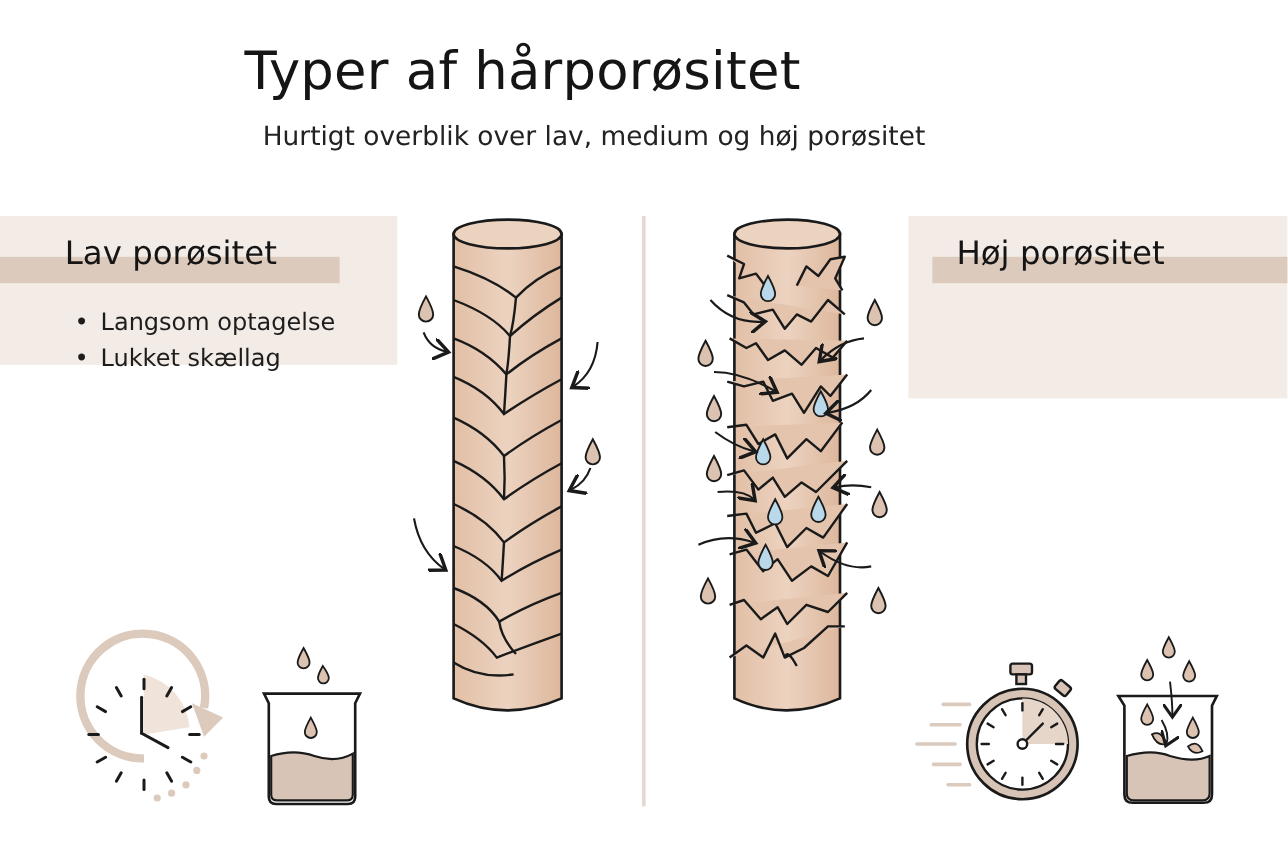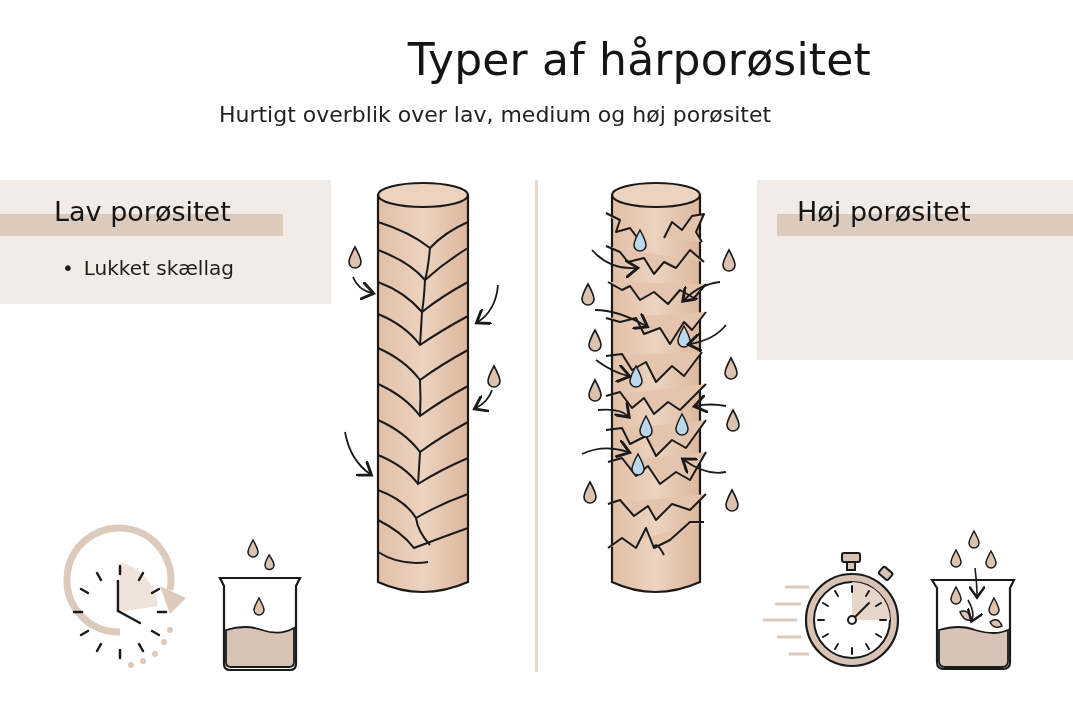--- a/index.html
+++ b/index.html
@@ -1,22 +1,22 @@
 <!DOCTYPE html>
 <html><head>
 <meta charset="utf-8">
 <style>
   * { margin:0; padding:0; box-sizing:border-box; }
   html, body { width:1073px; height:720px; background:#ffffff; overflow:hidden; }
   body { position:relative; font-family:"DejaVu Sans", sans-serif; color:#1a1a1a; }
-  .title { position:absolute; left:0; top:34px; width:871px; text-align:right; font-size:44px; font-weight:400; letter-spacing:0.2px; color:#151515; }
+  .title { position:absolute; left:0; top:34px; width:871px; text-align:center; font-size:44px; font-weight:400; letter-spacing:0.2px; color:#151515; }
   .subtitle { position:absolute; left:0; top:102px; width:990px; text-align:center; font-size:22px; color:#222; }
   .panel { position:absolute; background:#f3ebe5; }
   .panel.left { left:0; top:180px; width:331px; height:124px; }
-  .panel.right { left:757px; top:180px; width:316px; height:180px; }
+  .panel.right { left:757px; top:180px; width:316px; height:152px; }
   .panel .band { position:absolute; height:22px; background:#dccabd; }
   .panel.left .band { left:0; top:34px; width:283px; }
   .panel.right .band { left:20px; top:34px; width:296px; }
   .panel h2 { position:absolute; font-size:27px; font-weight:400; color:#151515; }
   .panel.left h2 { left:54px; top:16px; }
   .panel.right h2 { left:40px; top:16px; }
   .panel ul { position:absolute; list-style:none; font-size:20px; line-height:30px; color:#1d1d1d; }
   .panel.left ul { left:62px; top:73px; }
   .panel.right ul { left:46px; top:73px; }
   .panel li::before { content:"•"; margin-right:10px; }
@@ -26,20 +26,21 @@
 </head>
 <body>
 
 <div class="title">Typer af hårporøsitet</div>
 <div class="subtitle">Hurtigt overblik over lav, medium og høj porøsitet</div>
 
 <div class="panel left">
   <div class="band"></div>
   <h2>Lav porøsitet</h2>
   <ul>
+    <li>Langsom optagelse</li>
     <li>Lukket skællag</li>
   </ul>
 </div>
 
 <div class="panel right">
   <div class="band"></div>
   <h2>Høj porøsitet</h2>
   <ul>
   </ul>
 </div>

